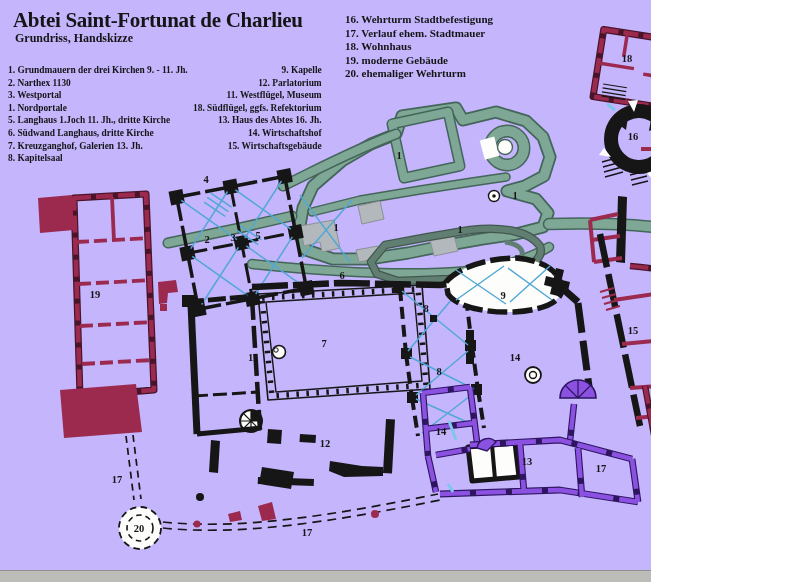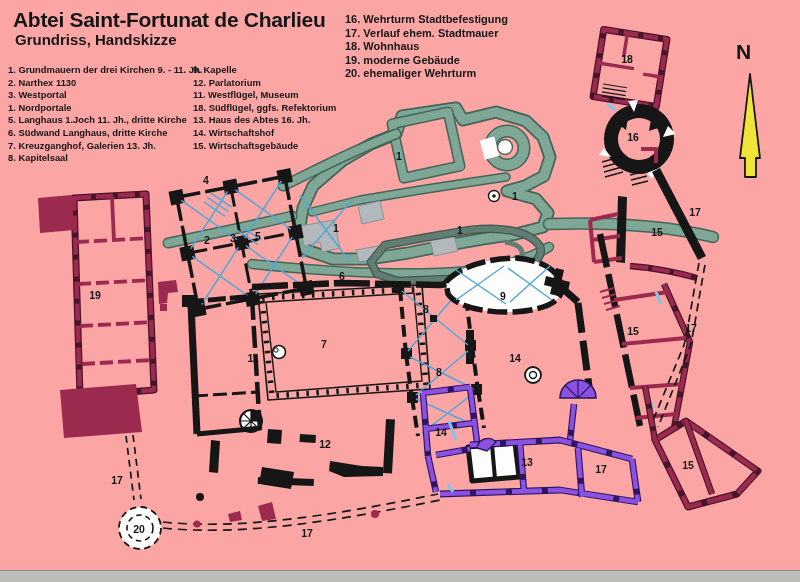--- a/index.html
+++ b/index.html
@@ -1,23 +1,23 @@
 <!DOCTYPE html>
 <html><head>
 <meta charset="utf-8">
 <style>
   html,body{margin:0;padding:0;background:#ffffff;}
-  .stage{position:relative;width:800px;height:582px;background:#fca5a5;overflow:hidden;
-         font-family:Liberation Sans, sans-serif;color:#151515;}
+  .stage{position:relative;width:651px;height:582px;background:#c4b5fd;overflow:hidden;
+         font-family:Liberation Serif, serif;color:#151515;}
   .stage svg{position:absolute;left:0;top:0;}
   .title{position:absolute;left:13px;top:8px;font-size:21px;font-weight:700;letter-spacing:-0.3px;}
-  .subtitle{position:absolute;left:15px;top:31px;font-size:15px;font-weight:700;text-align:right;}
+  .subtitle{position:absolute;left:15px;top:31px;font-size:12px;font-weight:700;text-align:right;}
   .legend{position:absolute;font-size:9.4px;font-weight:600;line-height:12.6px;white-space:nowrap;}
   .legend.c1{left:8px;top:64px;}
-  .legend.c2{left:193px;top:64px;}
+  .legend.c2{left:193px;top:64px;text-align:right;}
   .legend.c3{left:345px;top:13px;font-size:11px;line-height:13.5px;}
   .compass-n{position:absolute;left:736px;top:40px;font-size:21px;font-weight:700;}
   .plan-num{position:absolute;transform:translate(-50%,-55%);font-size:10.5px;font-weight:600;line-height:10px;}
   .scan-strip{position:absolute;left:0;top:570px;width:800px;height:12px;background:#bcbcb8;border-top:1px solid #90908c;}
   
   .eT{fill:none;stroke:#44665a;stroke-linejoin:round;stroke-linecap:round;}
   .fT{fill:none;stroke:#7ea795;stroke-linejoin:round;stroke-linecap:round;}
   .eM{fill:none;stroke:#47142a;stroke-linejoin:round;stroke-linecap:butt;}
   .fM{fill:none;stroke:#9c2a4e;stroke-linejoin:round;stroke-linecap:butt;}
   .eP{fill:none;stroke:#2d1560;stroke-linejoin:round;stroke-linecap:butt;}

